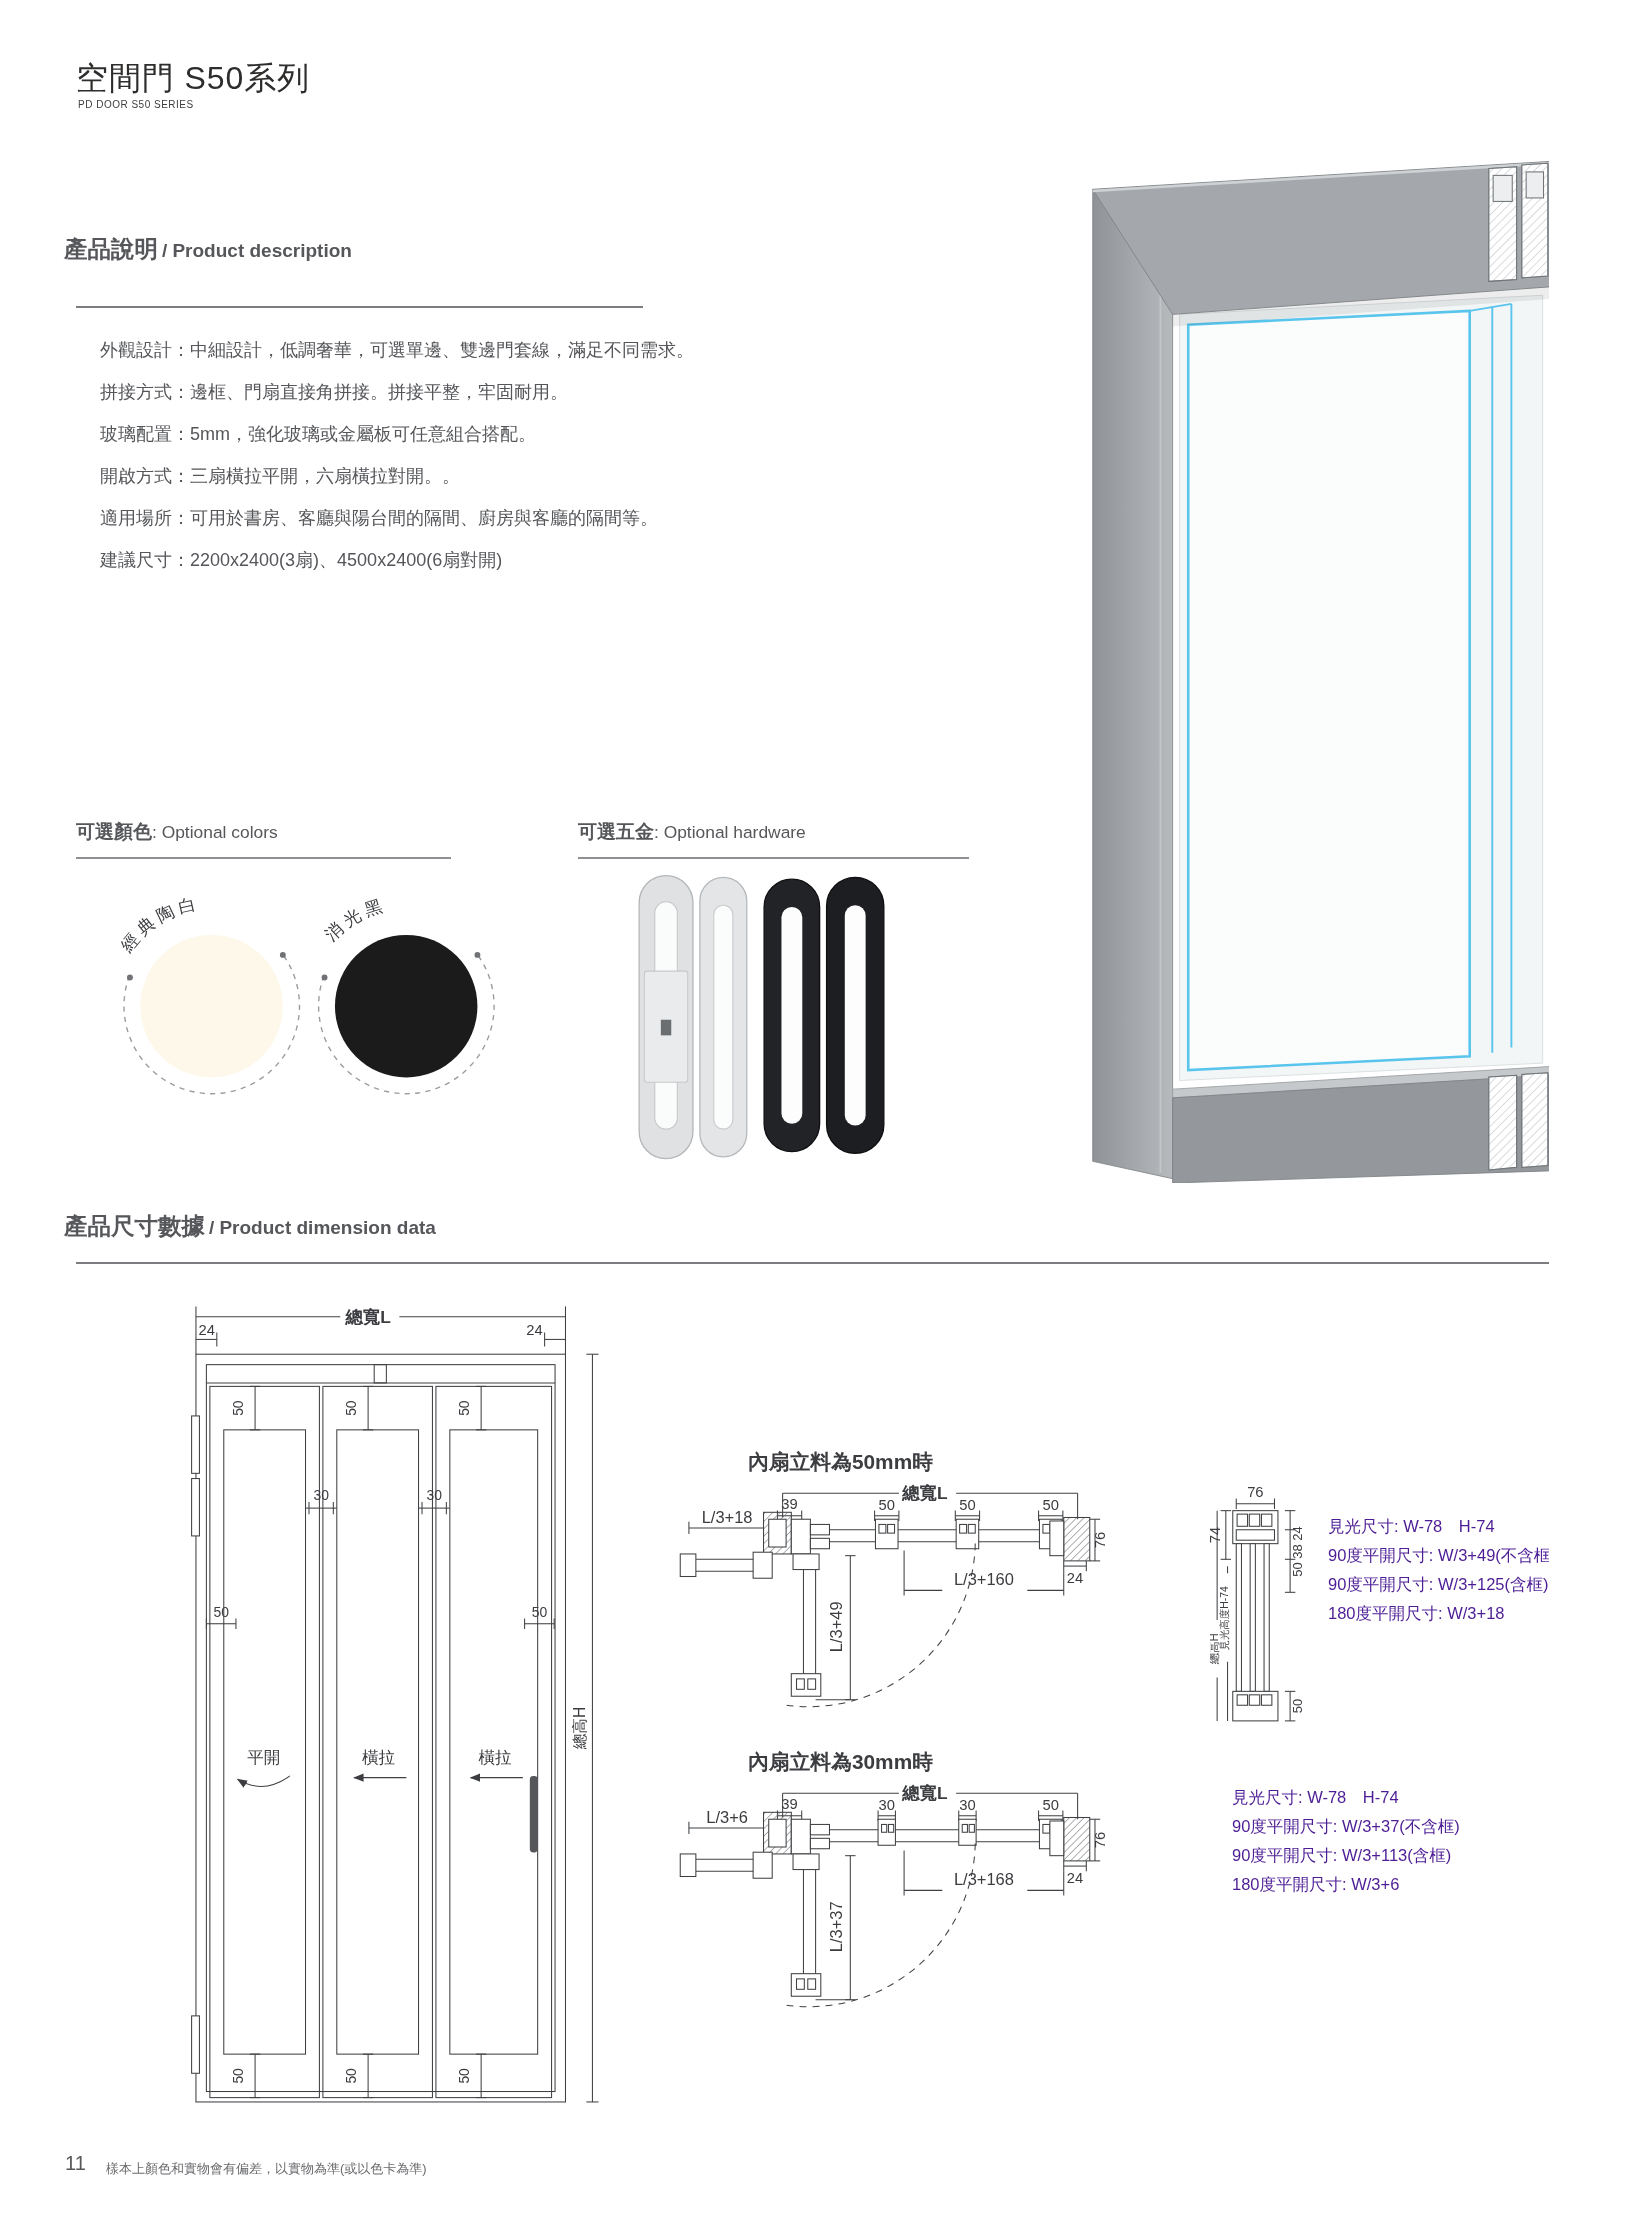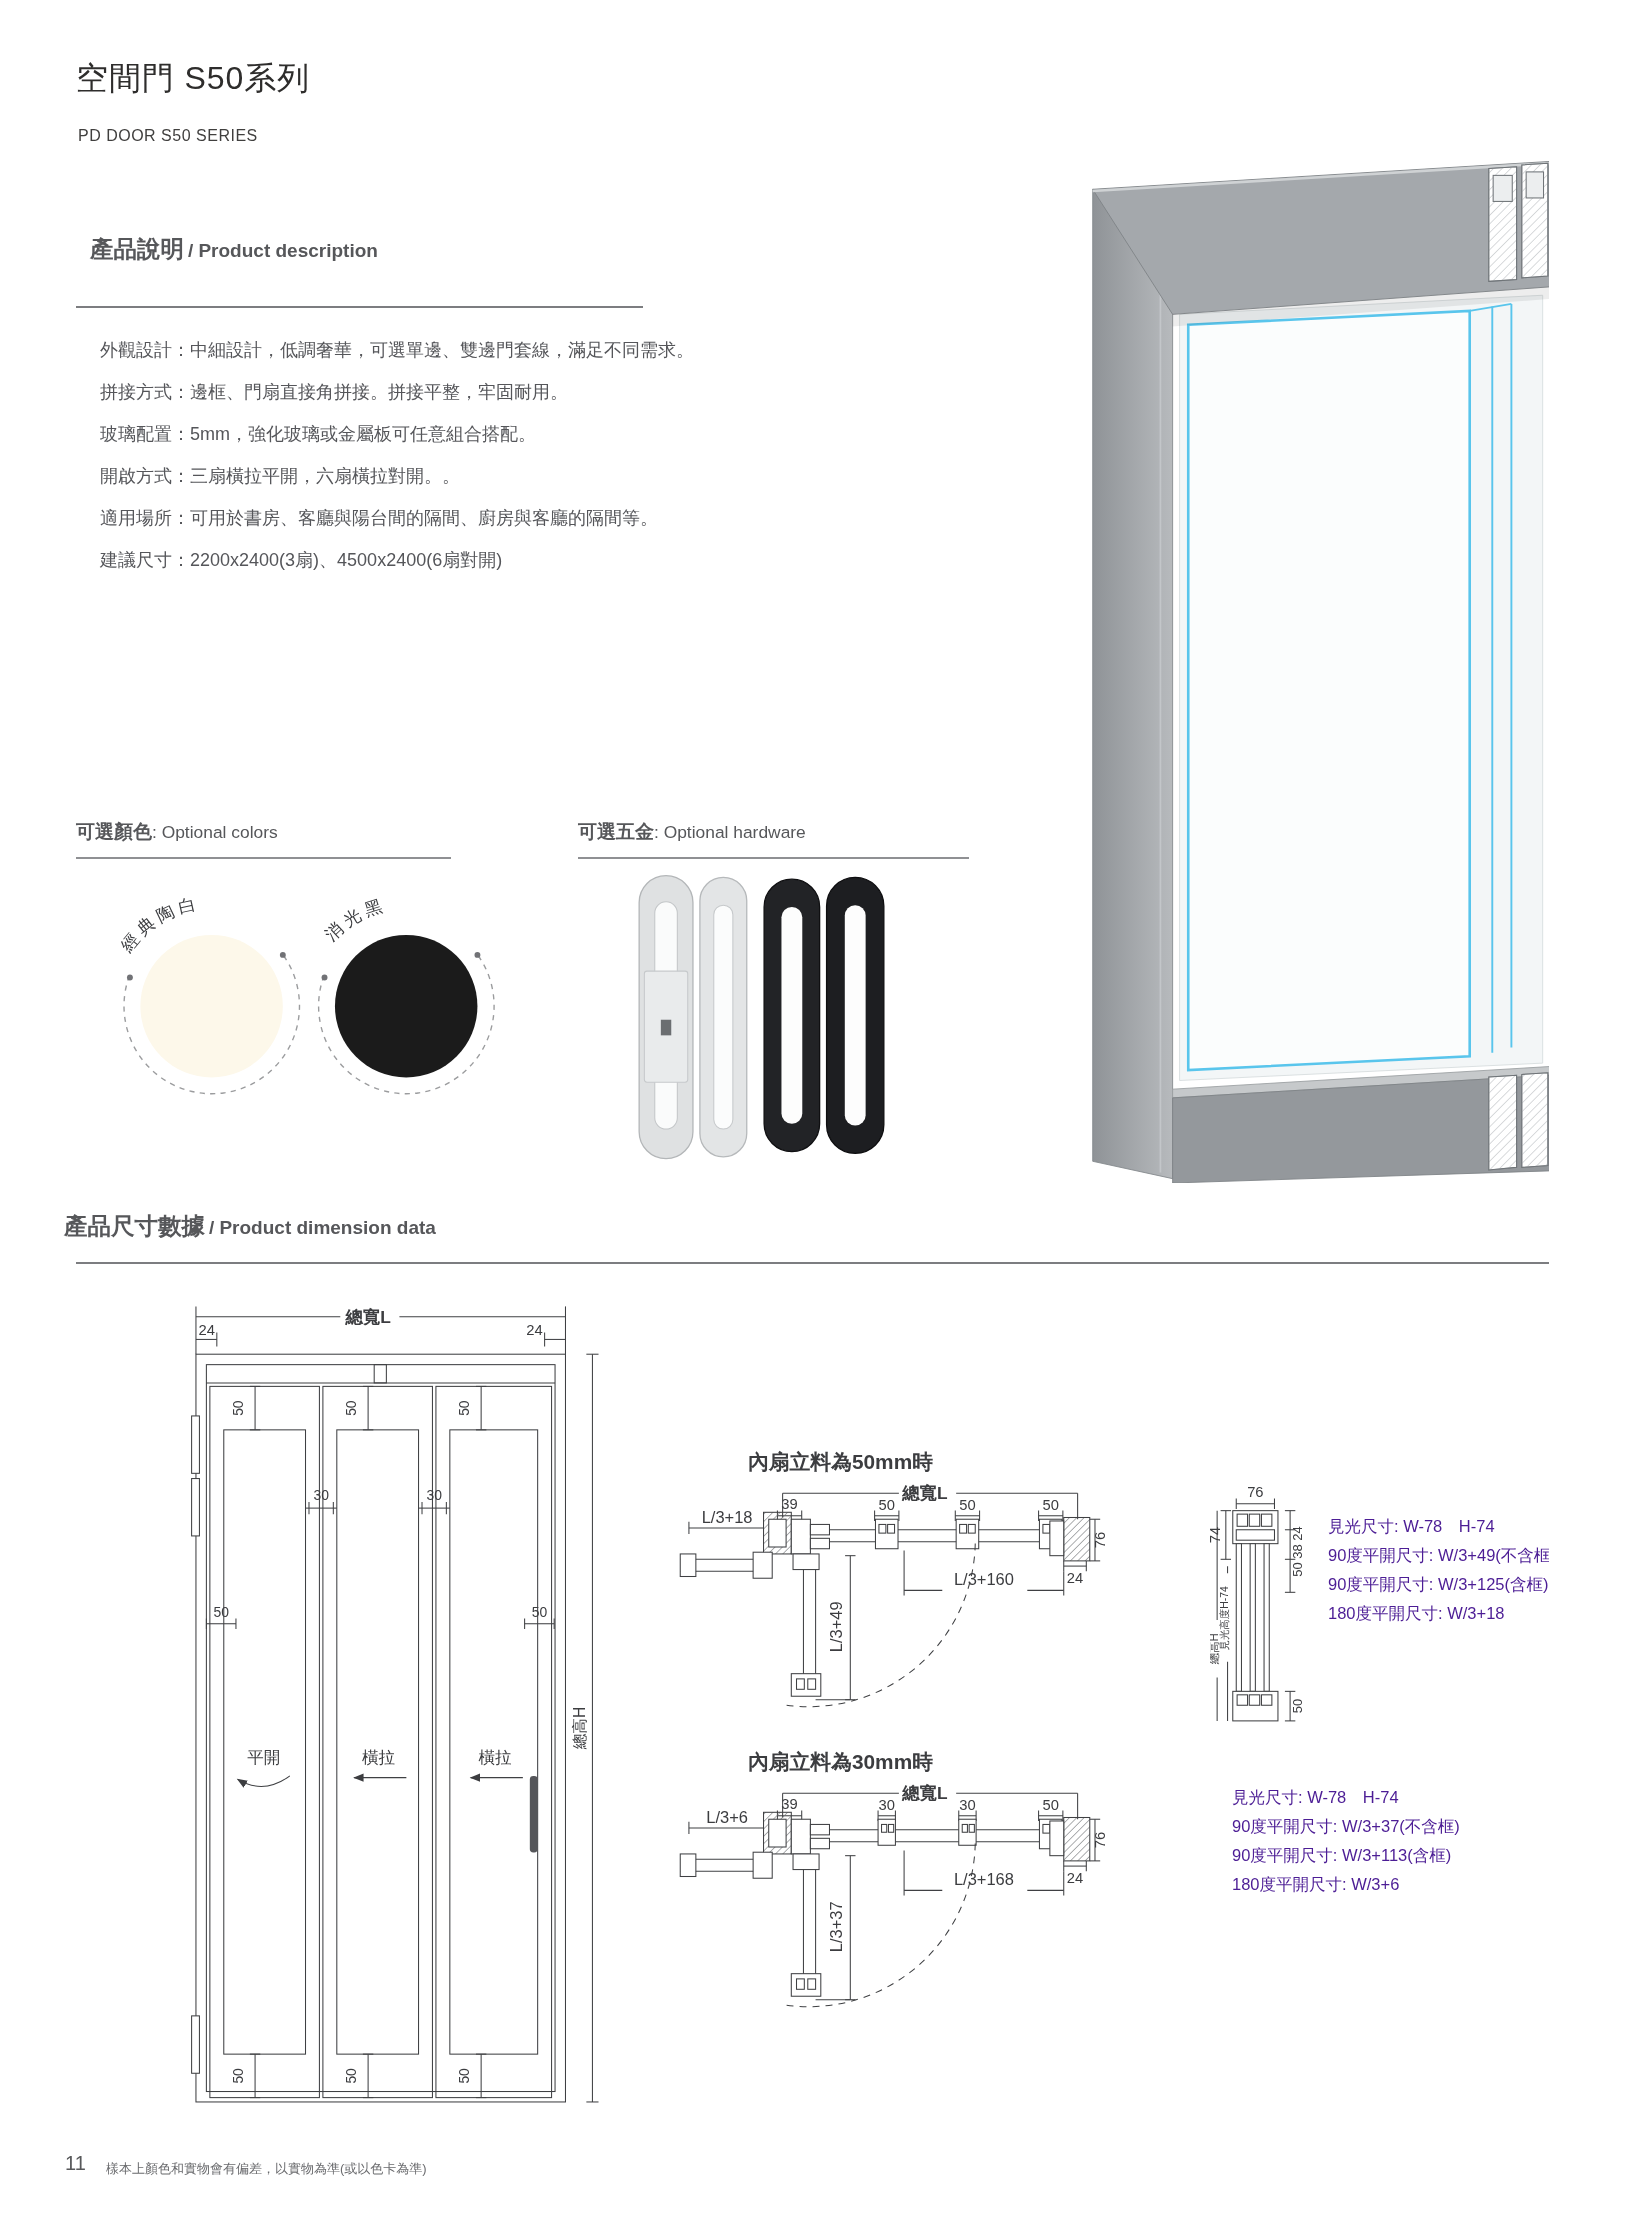--- a/index.html
+++ b/index.html
@@ -1,21 +1,21 @@
 <!DOCTYPE html>
 <html style="font-size:14px"><head>
 <meta charset="utf-8">
 <style>
   * { margin:0; padding:0; box-sizing:border-box; }
   html,body { background:#ffffff; }
   body { font-family:"Liberation Sans","DejaVu Sans",sans-serif; }
   .page { position:relative; width:1549px; height:2225px; background:#fff; overflow:hidden; color:#58595b; }
   .abs { position:absolute; }
   .title { font-size:32px; color:#2e2d2c; letter-spacing:0.9px; font-weight:500; }
-  .subtitle { font-size:16px; color:#403f3e; letter-spacing:0.5px;margin-top:28px; }
+  .subtitle { font-size:10px; color:#403f3e; letter-spacing:0.5px; }
   .sec-head { color:#56575a; font-weight:bold; white-space:nowrap; }
   .sec-head .zh { font-size:23.5px; }
   .sec-head .en { font-size:19px; }
   .rule { background:#7c7d80; height:1.7px; }
   .thinrule { background:#8f9093; height:1.7px; }
   .desc { font-size:18px; line-height:42px; color:#55565a; white-space:nowrap; }
   .subhead { font-size:19px; font-weight:bold; color:#56575a; white-space:nowrap; }
   .subhead .en { font-weight:normal; font-size:17.4px;margin-top:44px; }
   .specs { font-size:16.5px; line-height:29px; color:#4c1d95; white-space:nowrap; }
   .footer-num { font-size:20px; color:#58595b; }
@@ -24,21 +24,21 @@
   svg text { fill:#3c3d40; }
 </style>
 </head>
 <body>
 
 <div class="page">
 
   <div class="abs title" style="left:76px;top:57px;">空間門 S50系列</div>
   <div class="abs subtitle" style="left:78px;top:99px;">PD DOOR S50 SERIES</div>
 
-  <div class="abs sec-head" style="left:90px;top:233px;text-align:center;">
+  <div class="abs sec-head" style="left:64px;top:233px;text-align:center;">
     <span class="zh">產品說明</span>
     <span class="en">/ Product description</span>
   </div>
   <div class="abs rule" style="left:76px;top:306px;width:567px;"></div>
 
   <div class="abs desc" style="left:100px;top:329px;">
     <div>外觀設計：中細設計，低調奢華，可選單邊、雙邊門套線，滿足不同需求。</div>
     <div>拼接方式：邊框、門扇直接角拼接。拼接平整，牢固耐用。</div>
     <div>玻璃配置：5mm，強化玻璃或金屬板可任意組合搭配。</div>
     <div>開啟方式：三扇橫拉平開，六扇橫拉對開。。</div>

